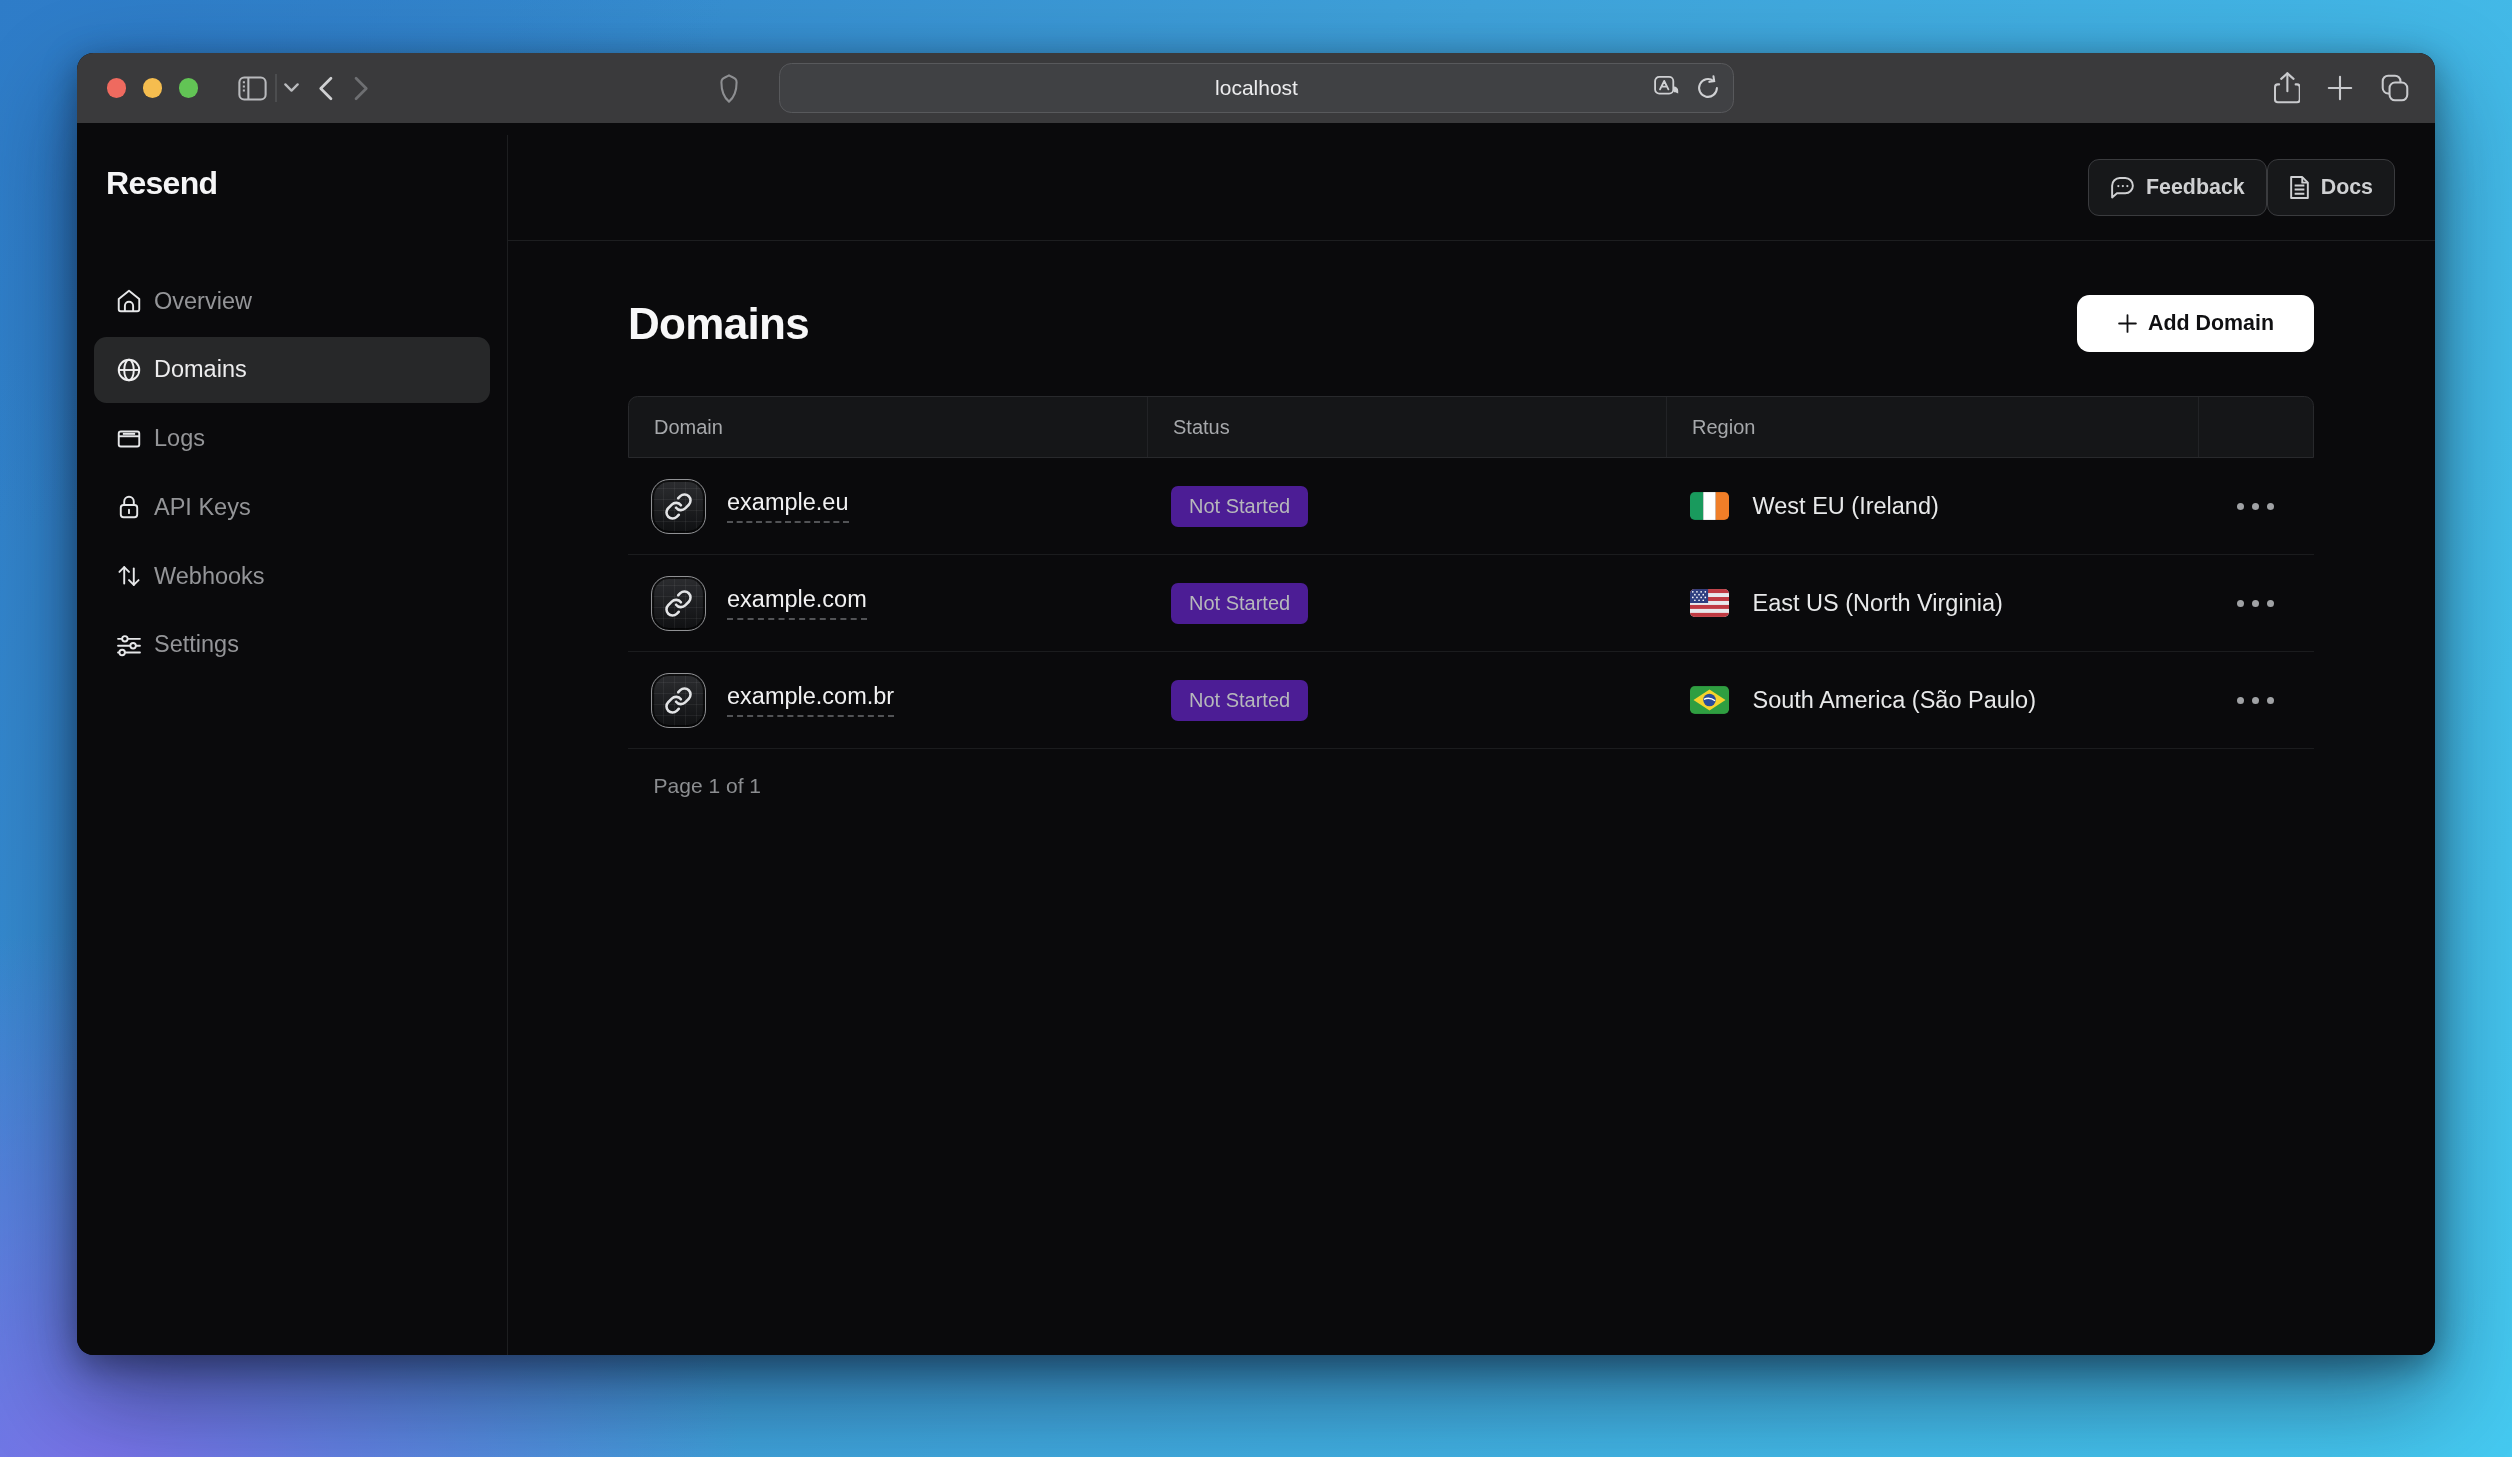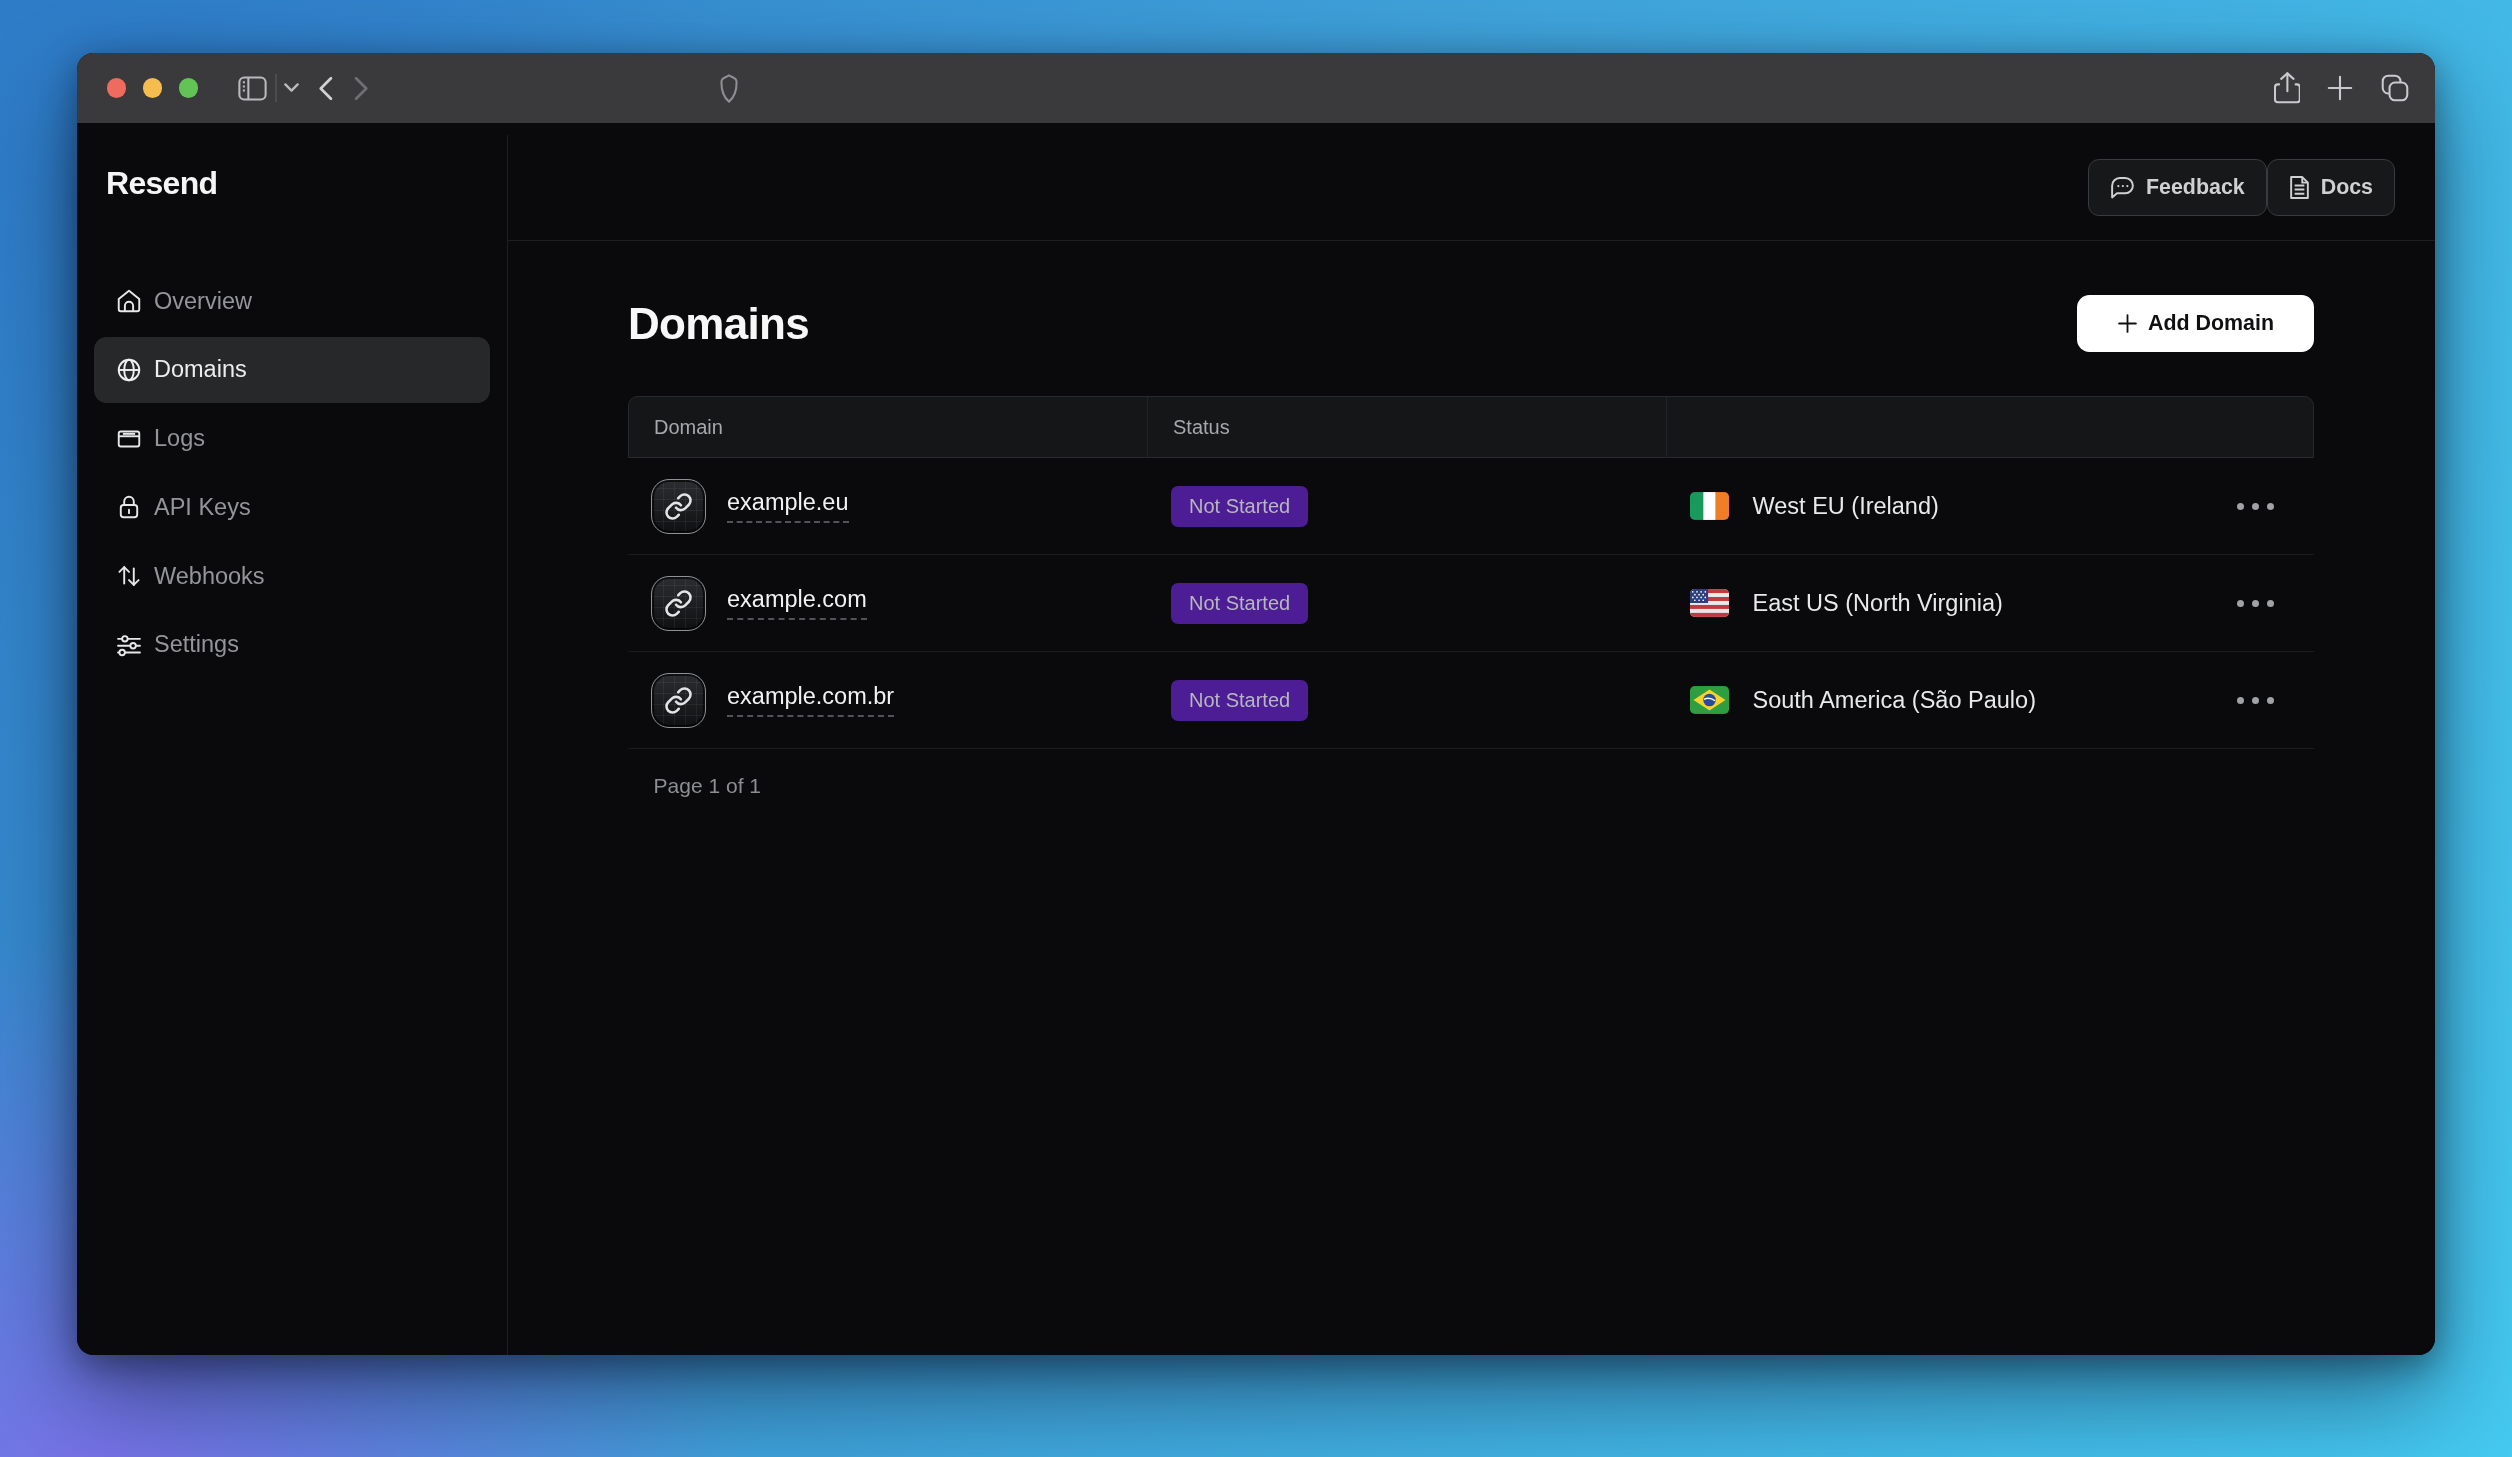--- a/index.html
+++ b/index.html
@@ -171,20 +171,42 @@
           </svg>
       </span>
     </button>
 
     <span class="shield-wrap">
       <svg width="18" height="29" viewBox="0 0 26 42" fill="none" stroke="#8e8f92" stroke-width="3">
         <path d="M13 2 C20 6 24 6 24 12 C24 28 18 36 13 40 C8 36 2 28 2 12 C2 6 6 6 13 2 Z"></path>
       </svg>
     </span>
 
+    <div class="urlbar">
+      <span class="url-text">localhost</span>
+      <span class="url-icons">
+        <button class="tb-btn">
+          <span>
+            <svg width="28" height="28" viewBox="0 0 40 40" fill="none" stroke="#cfd0d3" stroke-width="2.6">
+              <rect x="3" y="4" width="26" height="24" rx="6"></rect>
+              <path d="M16 10 L10 22 M16 10 L22 22 M12 18 L20 18" stroke-linecap="round"></path>
+              <path d="M30 18 a6 6 0 0 1 6 6 v4 l-4 -2 h-2" fill="#cfd0d3" stroke="none"></path>
+            </svg>
+          </span>
+        </button>
+        <button class="tb-btn">
+          <span>
+            <svg width="26" height="26" viewBox="0 0 38 38" fill="none" stroke="#cfd0d3" stroke-width="3" stroke-linecap="round">
+              <path d="M32 19 a13 13 0 1 1 -5 -10.3"></path>
+              <polyline points="27,2 28,9 21,10" fill="none"></polyline>
+            </svg>
+          </span>
+        </button>
+      </span>
+    </div>
 
     <div class="tb-right">
       <button class="tb-btn">
         <span>
           <svg width="28" height="33" viewBox="0 0 40 48" fill="none" stroke="#c9cacd" stroke-width="3" stroke-linecap="round" stroke-linejoin="round">
             <path d="M8 18 h-2 a4 4 0 0 0 -4 4 v18 a4 4 0 0 0 4 4 h28 a4 4 0 0 0 4 -4 v-18 a4 4 0 0 0 -4 -4 h-2" transform="translate(2,0)"></path>
             <line x1="22" y1="2" x2="22" y2="28"></line>
             <polyline points="13,10 22,2 31,10"></polyline>
           </svg>
         </span>
@@ -325,20 +347,21 @@
                 </svg>
             </span>
             <span>Add Domain</span>
           </button>
         </div>
 
         <div class="tbl">
           <div class="tbl-head">
             <div class="th">Domain</div>
             <div class="th">Status</div>
+            <div class="th">Region</div>
             <div class="th"></div>
           </div>
 
           <div class="row">
             <div class="cell-domain">
               <button class="link-btn">
                 <span>
                   <svg width="29" height="29" viewBox="0 0 24 24" fill="none" stroke="#e3e4e6" stroke-width="2.1" stroke-linecap="round" stroke-linejoin="round">
                     <path d="M10 13a5 5 0 0 0 7.54.54l3-3a5 5 0 0 0-7.07-7.07l-1.72 1.71"></path>
                     <path d="M14 11a5 5 0 0 0-7.54-.54l-3 3a5 5 0 0 0 7.07 7.07l1.71-1.71"></path>

